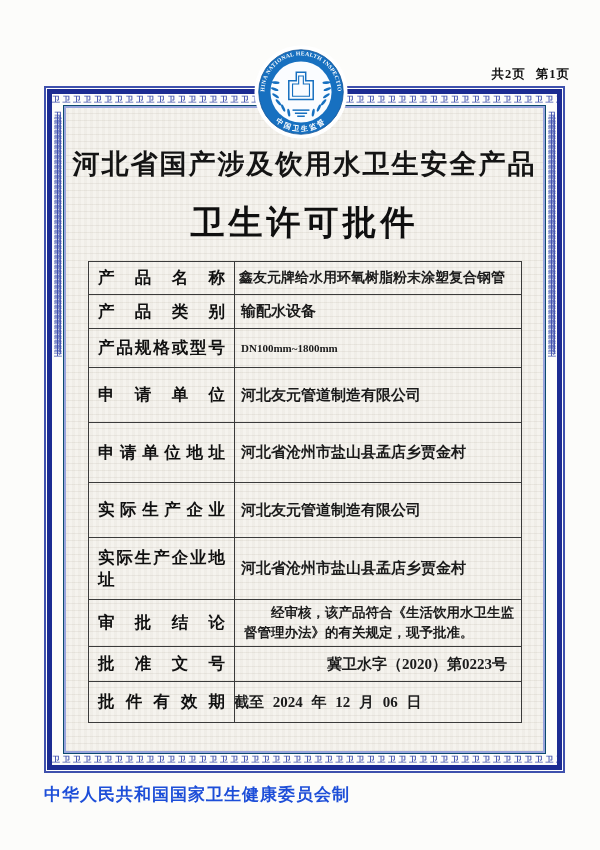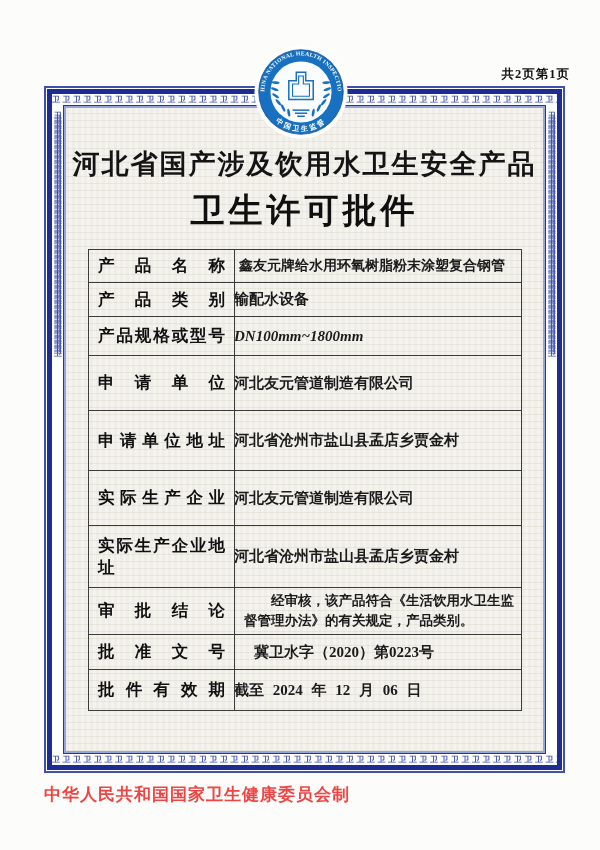--- a/index.html
+++ b/index.html
@@ -1,21 +1,21 @@
 <!DOCTYPE html>
 <html><head>
 <meta charset="utf-8">
 <style>
   html,body{margin:0;padding:0;}
   body{width:600px;height:850px;background:#fbfbf9;font-family:"Liberation Serif","DejaVu Serif",serif;}
   .page{position:relative;width:600px;height:850px;overflow:hidden;background:#fcfcfa;}
 
   
   .page-num{position:absolute;top:66px;right:30px;font-size:12.5px;font-weight:700;color:#111;letter-spacing:1px;}
-  .page-num span{}
+  .page-num span{margin-left:10px;}
 
   
   .frame{position:absolute;left:44px;top:86px;width:521px;height:687px;box-sizing:border-box;
          border:2px solid #3f51ad;padding:1px;background:#fff;}
   .f-band{height:100%;box-sizing:border-box;border:5px solid #1c2c92;}
   .f-glyphs{position:relative;height:100%;box-sizing:border-box;padding:11px;background:#fdfdfb;}
   .strip{position:absolute;overflow:hidden;color:#2e41a8;font-size:8px;font-weight:700;opacity:.9;}
   .strip.h{left:0;right:0;height:11px;line-height:11.5px;letter-spacing:2.5px;text-align:center;white-space:nowrap;}
   .strip.top{top:0;} .strip.bottom{bottom:0;}
   .strip.v{top:11px;bottom:11px;width:11px;writing-mode:vertical-rl;letter-spacing:2.5px;line-height:11px;white-space:nowrap;}
@@ -26,39 +26,39 @@
   .paper{height:100%;box-sizing:border-box;border:2px solid #98a4dc;background-color:#f5f3ee;
     background-image:
       repeating-linear-gradient(0deg, rgba(156,146,128,.13) 0 1px, transparent 1px 7px),
       repeating-linear-gradient(90deg, rgba(156,146,128,.06) 0 3px, transparent 3px 6px);}
 
   
   .emblem{position:absolute;left:50%;top:45px;width:94px;height:94px;margin-left:-46px;z-index:5;}
 
   
   .title1{margin-top:38px;text-align:center;font-size:27px;font-weight:700;letter-spacing:2px;color:#141414;}
-  .title2{margin-top:6px;text-align:center;font-size:34px;font-weight:700;letter-spacing:4px;color:#0f0f0f;}
+  .title2{margin-top:18px;text-align:center;font-size:34px;font-weight:700;letter-spacing:4px;color:#0f0f0f;}
 
   
   .table{width:434px;margin:15px 0 0 22px;border:1px solid #3b3b3b;box-sizing:border-box;background:transparent;}
   .t-row{position:relative;display:flex;align-items:center;border-bottom:1px solid #3b3b3b;}
   .t-row:last-child{border-bottom:none;}
   .t-row::after{content:"";position:absolute;left:145px;top:0;bottom:0;width:1px;background:#3b3b3b;}
   .cell-l{width:145px;box-sizing:border-box;padding:17px 9px;font-size:16.5px;font-weight:700;color:#101010;
           text-align:justify;text-align-last:justify;}
-  .cell-v{flex:1;box-sizing:border-box;padding-left:0;padding-right:4px;font-size:15px;font-weight:700;color:#1b1b1b;}
+  .cell-v{flex:1;box-sizing:border-box;padding-left:7px;padding-right:4px;font-size:15px;font-weight:700;color:#1b1b1b;}
   .v-name{font-size:14px;letter-spacing:0;padding-left:5px;}
-  .v-spec{font-size:15px;font-style:italic;}
+  .v-spec{font-size:11px;}
   .v-conc{font-size:13.5px;line-height:1.5;text-indent:2em;padding:2px 6px 2px 10px;}
-  .v-docno{display:flex;justify-content:flex-start;align-items:center;padding:0 14px 0 20px;}
+  .v-docno{display:flex;justify-content:flex-end;align-items:center;padding:0 14px 0 20px;}
   .v-date{text-align:center;word-spacing:6px;padding-right:30px;}
   .v-valid{padding-left:0;word-spacing:5px;}
 
   
-  .footer{position:absolute;left:44px;top:783px;font-size:17px;font-weight:700;color:#ef4444;letter-spacing:1px;}
+  .footer{position:absolute;left:44px;top:783px;font-size:17px;font-weight:700;color:#1d4ed8;letter-spacing:1px;}
 </style>
 </head>
 <body>
 
 <div class="page">
 
   <div class="page-num"><span>共2页</span><span>第1页</span></div>
 
   <div class="frame">
     <div class="f-band">
@@ -97,21 +97,21 @@
               <div class="t-row" style="height:54px">
                 <div class="cell-l">实际生产企业</div>
                 <div class="cell-v">河北友元管道制造有限公司</div>
               </div>
               <div class="t-row" style="height:61px">
                 <div class="cell-l">实际生产企业地址</div>
                 <div class="cell-v">河北省沧州市盐山县孟店乡贾金村</div>
               </div>
               <div class="t-row" style="height:46px">
                 <div class="cell-l">审批结论</div>
-                <div class="cell-v v-conc">经审核，该产品符合《生活饮用水卫生监督管理办法》的有关规定，产品类别。</div>
+                <div class="cell-v v-conc">经审核，该产品符合《生活饮用水卫生监督管理办法》的有关规定，现予批准。</div>
               </div>
               <div class="t-row" style="height:34px">
                 <div class="cell-l">批准文号</div>
                 <div class="cell-v v-docno">
                   <span>冀卫水字（</span>
                   <span>2020</span>
                   <span>）第</span>
                   <span>0223</span>
                   <span>号</span>
                 </div>

